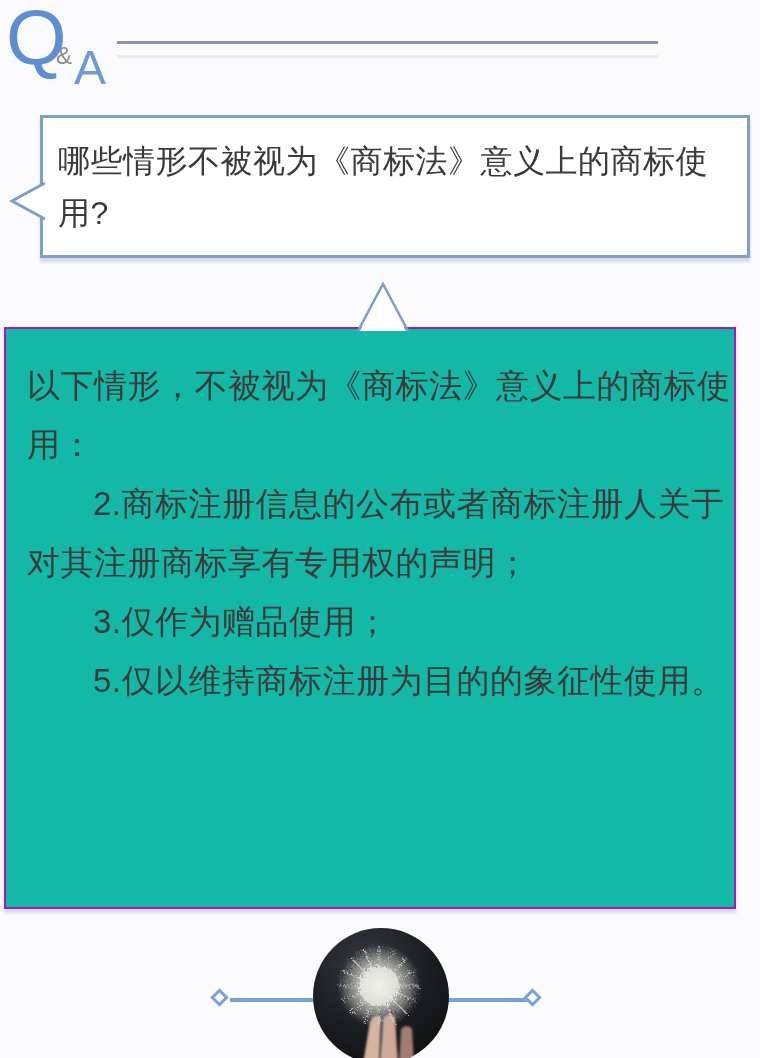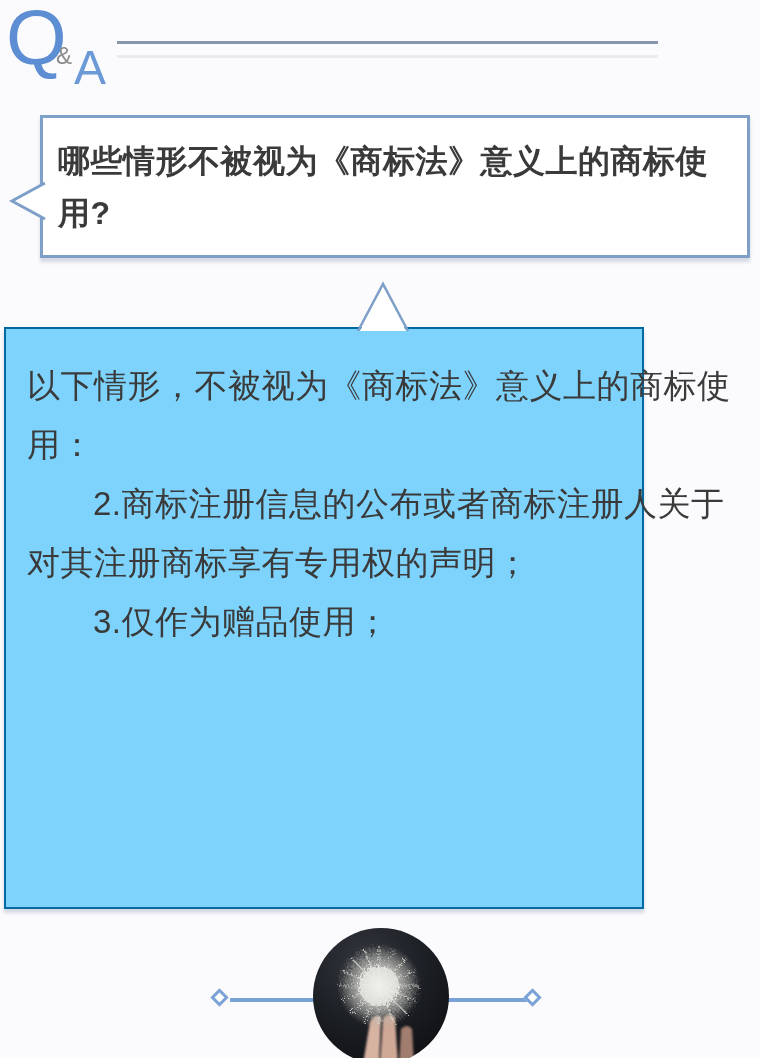--- a/index.html
+++ b/index.html
@@ -31,37 +31,36 @@
     width: 541px; height: 3px; background: #8795ad;
     box-shadow: 0 14px 0 rgba(180,190,205,0.25);
   }
   
   .q-bubble {
     position: absolute; left: 40px; top: 115px;
     width: 710px; height: 143px;
     background: #ffffff;
     border: 3px solid #7ea0c8;
     box-shadow: 0 4px 3px rgba(165,178,200,0.45);
-    font-weight: bold;
   }
   .q-bubble .txt {
     position: absolute; left: 15px; top: 17px;
     width: 660px;
     font-size: 32px; line-height: 52px;
     letter-spacing: 0.5px;
     word-break: break-all;
     color: #3a3a3a;
   }
   .q-tail { position: absolute; left: -36px; top: 62px; }
   
   .a-box {
     position: absolute; left: 4px; top: 327px;
-    width: 640px; height: 582px;
-    background: #7dd3fc;
-    border: 2px solid #0369a1;
+    width: 732px; height: 582px;
+    background: #14b8a6;
+    border: 2px solid #a21caf;
     box-shadow: 0 4px 3px rgba(165,178,200,0.45);
   }
   .a-notch { position: absolute; left: 350px; top: -48px; }
   .a-box .body {
     position: absolute; left: 21px; top: 27px;
     width: 720px;
     font-size: 33px; line-height: 59px;
     letter-spacing: 0.5px;
     word-break: break-all;
     color: #3a3a3a;
@@ -107,20 +106,21 @@
 
 <div class="a-box">
   <svg class="a-notch" width="56" height="52">
     <polygon points="4,50 27,3 50,50" fill="#ffffff"></polygon>
     <polyline points="2,50 27,3 52,50" fill="none" stroke="#7ea0c8" stroke-width="2.5"></polyline>
   </svg>
   <div class="body">
     <p>以下情形，不被视为《商标法》意义上的商标使用：</p>
     <p class="item">2.商标注册信息的公布或者商标注册人关于对其注册商标享有专用权的声明；</p>
     <p class="item">3.仅作为赠品使用；</p>
+    <p class="item">5.仅以维持商标注册为目的的象征性使用。</p>
   </div>
 </div>
 
 <div class="deco-line"></div>
 <div class="diamond left"></div>
 <div class="diamond right"></div>
 
 <div class="photo-wrap">
   <svg width="136" height="136" viewBox="0 0 136 136">
     <defs>

